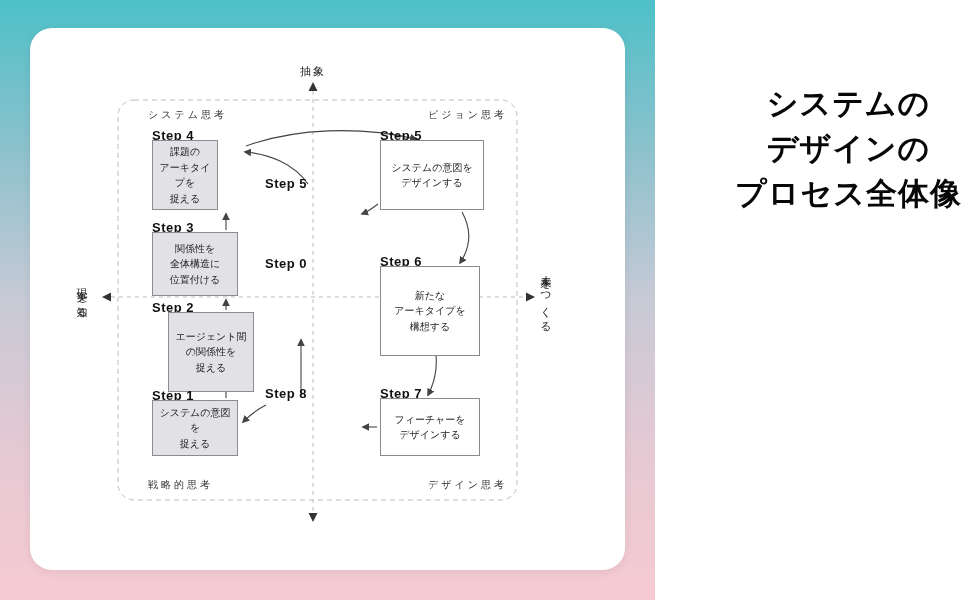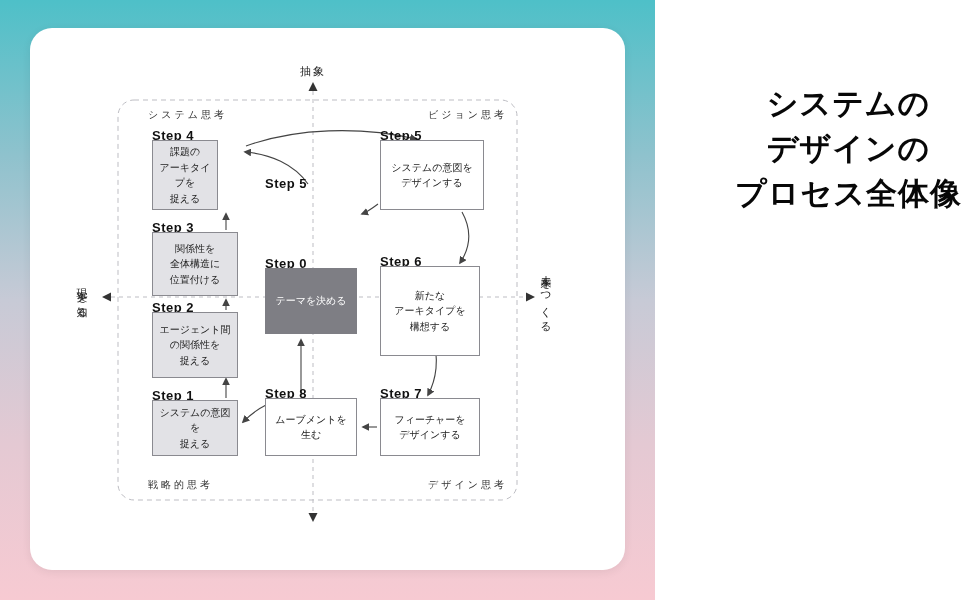--- a/index.html
+++ b/index.html
@@ -118,36 +118,33 @@
       <div class="box gray" style="left:122px;top:112px;width:66px;height:70px">課題の
 アーキタイプを
 捉える</div>
 
       <div class="step-label" style="left:122px;top:192px">Step 3</div>
       <div class="box gray" style="left:122px;top:204px;width:86px;height:64px">関係性を
 全体構造に
 位置付ける</div>
 
       <div class="step-label" style="left:122px;top:272px">Step 2</div>
-      <div class="box gray" style="left:122px;top:284px;width:86px;height:66px">エージェント間
+      <div class="box gray" style="left:138px;top:284px;width:86px;height:80px">エージェント間
 の関係性を
 捉える</div>
 
       <div class="step-label" style="left:122px;top:360px">Step 1</div>
       <div class="box gray" style="left:122px;top:372px;width:86px;height:56px">システムの意図を
 捉える</div>
 
       <div class="step-label" style="left:235px;top:148px">Step 5</div>
 
       <div class="step-label" style="left:235px;top:228px">Step 0</div>
-      <div class="box dark" style="left:235px;top:240px;width:92px;height:66px">テーマを決める</div>
 
       <div class="step-label" style="left:235px;top:358px">Step 8</div>
-      <div class="box" style="left:235px;top:370px;width:92px;height:58px">ムーブメントを
-生む</div>
 
       <div class="step-label" style="left:350px;top:100px">Step 5</div>
       <div class="box" style="left:350px;top:112px;width:104px;height:70px">システムの意図を
 デザインする</div>
 
       <div class="step-label" style="left:350px;top:226px">Step 6</div>
       <div class="box" style="left:350px;top:238px;width:100px;height:90px">新たな
 アーキタイプを
 構想する</div>
 

